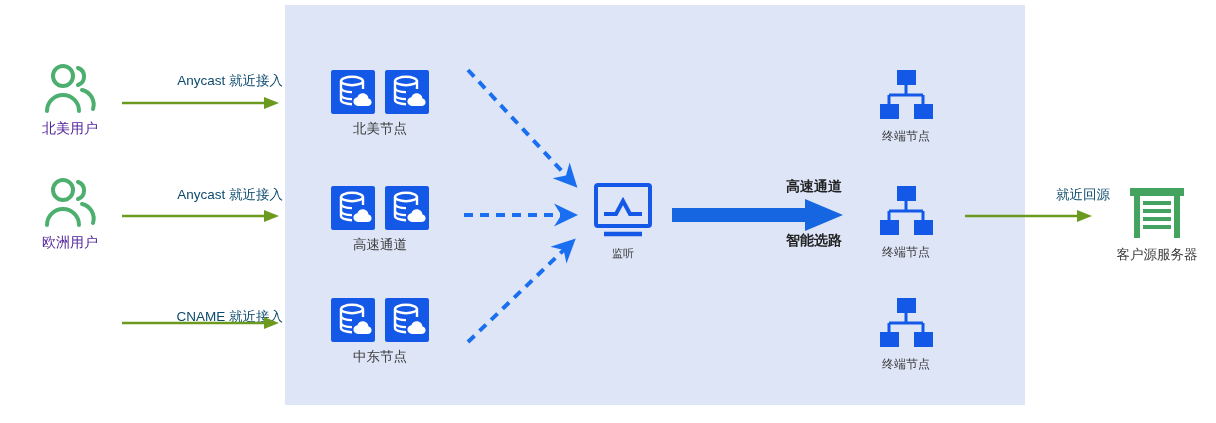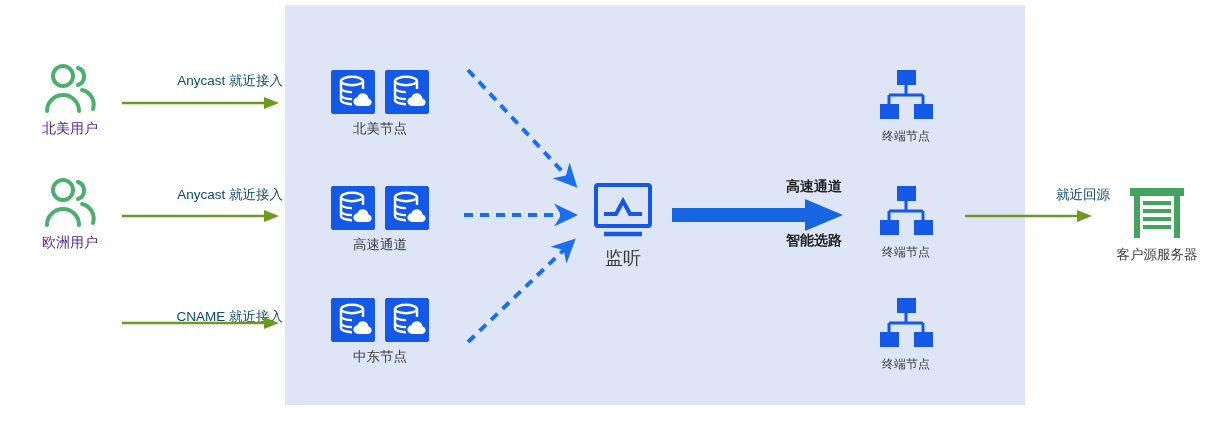--- a/index.html
+++ b/index.html
@@ -71,21 +71,21 @@
   .conn-label-blue {
     font-size: 14px;
     font-weight: 700;
     color: #222;
     white-space: nowrap;
     text-align: right;
   }
 
   
   .listener { left: 583px; width: 80px; }
-  .listener .group-label { font-size: 18px; text-align: center; }
+  .listener .group-label { font-size: 11px; text-align: center; }
 
   
   .terminal { width: 120px; }
   .terminal .group-label { font-size: 12px; }
 
   
   .origin { left: 1098px; width: 118px; }
   .origin .group-label { font-size: 13.5px; }
 
   svg { display: block; overflow: visible; }

